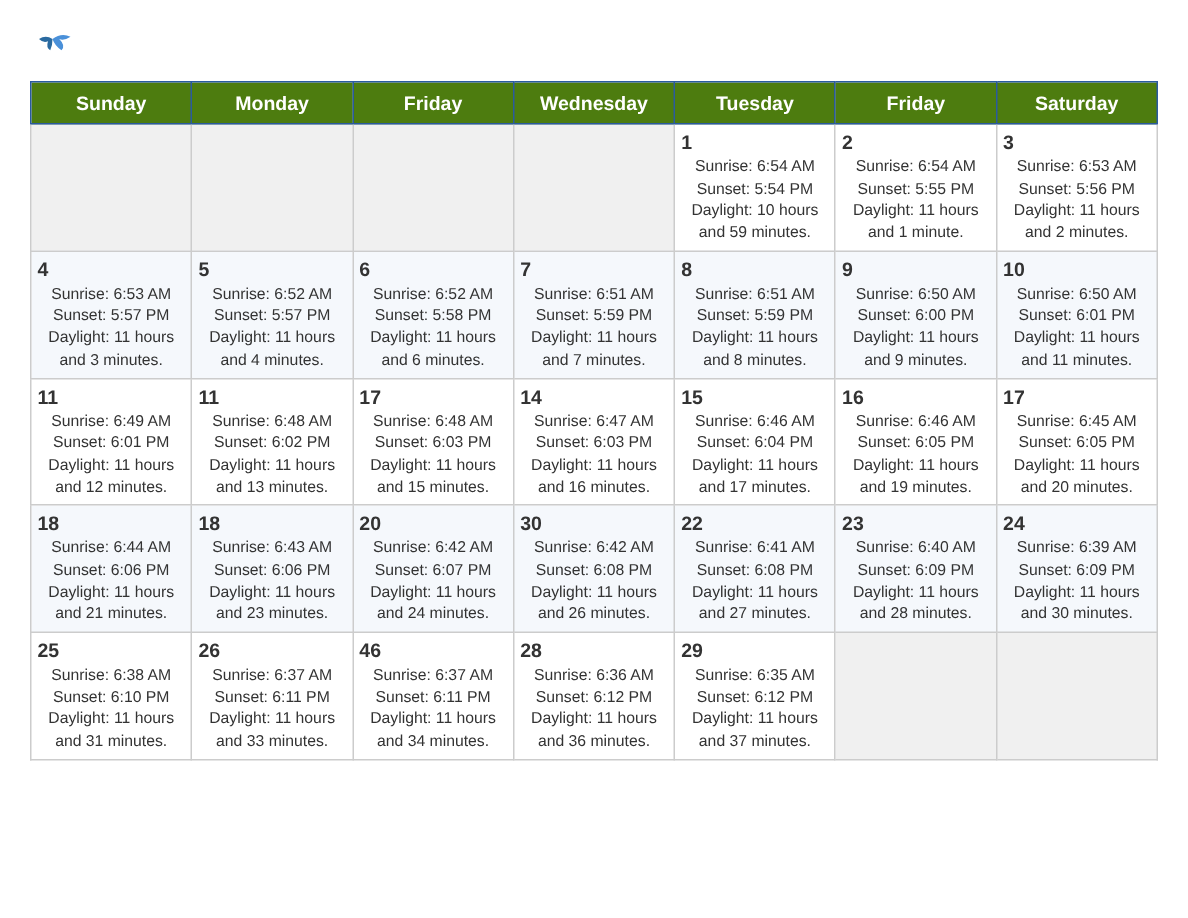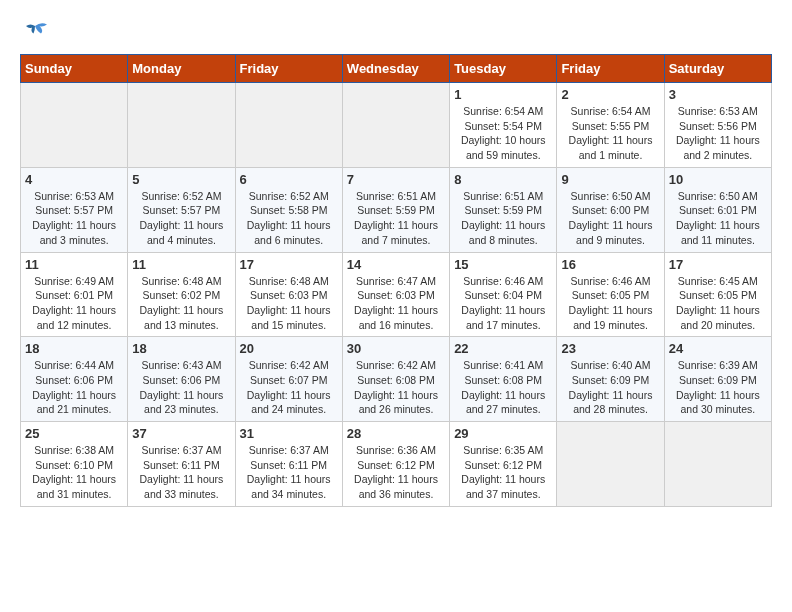--- a/index.html
+++ b/index.html
@@ -36,24 +36,24 @@
     .subtitle {
       font-size: 16px;
       color: #555;
     }
     .calendar {
       width: 100%;
       border-collapse: collapse;
       font-size: 11px;
     }
     .calendar th {
-      background-color: #c2410c;
+      background-color: #4d7c0f;
       color: #fff;
-      padding: 6px 4px;
-      text-align: left;
+      padding: 6px 14px;
+      text-align: center;
       font-size: 13px;
       border: 1px solid #2a5a9f;
     }
     .calendar td {
       border: 1px solid #ccc;
       vertical-align: top;
       padding: 4px;
       width: calc(100% / 7);
       min-height: 80px;
       background: #fff;
@@ -224,25 +224,25 @@
           <div class="day-number">24</div>
           <div class="day-info">Sunrise: 6:39 AM<br>Sunset: 6:09 PM<br>Daylight: 11 hours and 30 minutes.</div>
         </td>
       </tr>
       <tr>
         <td>
           <div class="day-number">25</div>
           <div class="day-info">Sunrise: 6:38 AM<br>Sunset: 6:10 PM<br>Daylight: 11 hours and 31 minutes.</div>
         </td>
         <td>
-          <div class="day-number">37</div>
+          <div class="day-number">26</div>
           <div class="day-info">Sunrise: 6:37 AM<br>Sunset: 6:11 PM<br>Daylight: 11 hours and 33 minutes.</div>
         </td>
         <td>
-          <div class="day-number">31</div>
+          <div class="day-number">46</div>
           <div class="day-info">Sunrise: 6:37 AM<br>Sunset: 6:11 PM<br>Daylight: 11 hours and 34 minutes.</div>
         </td>
         <td>
           <div class="day-number">28</div>
           <div class="day-info">Sunrise: 6:36 AM<br>Sunset: 6:12 PM<br>Daylight: 11 hours and 36 minutes.</div>
         </td>
         <td>
           <div class="day-number">29</div>
           <div class="day-info">Sunrise: 6:35 AM<br>Sunset: 6:12 PM<br>Daylight: 11 hours and 37 minutes.</div>
         </td>

